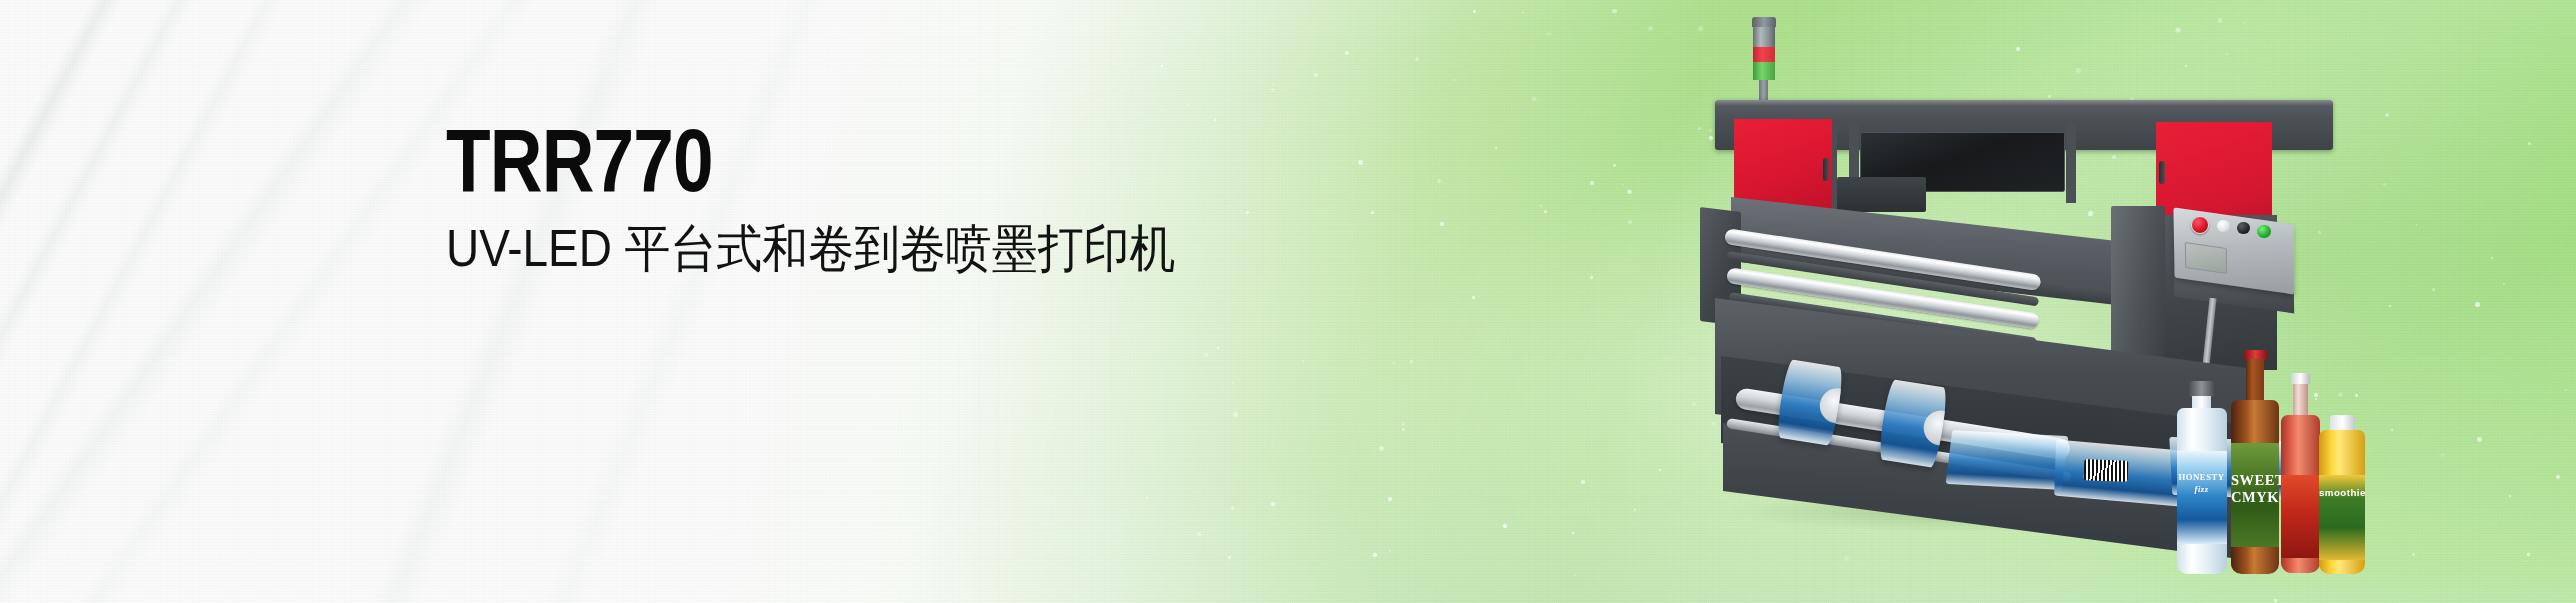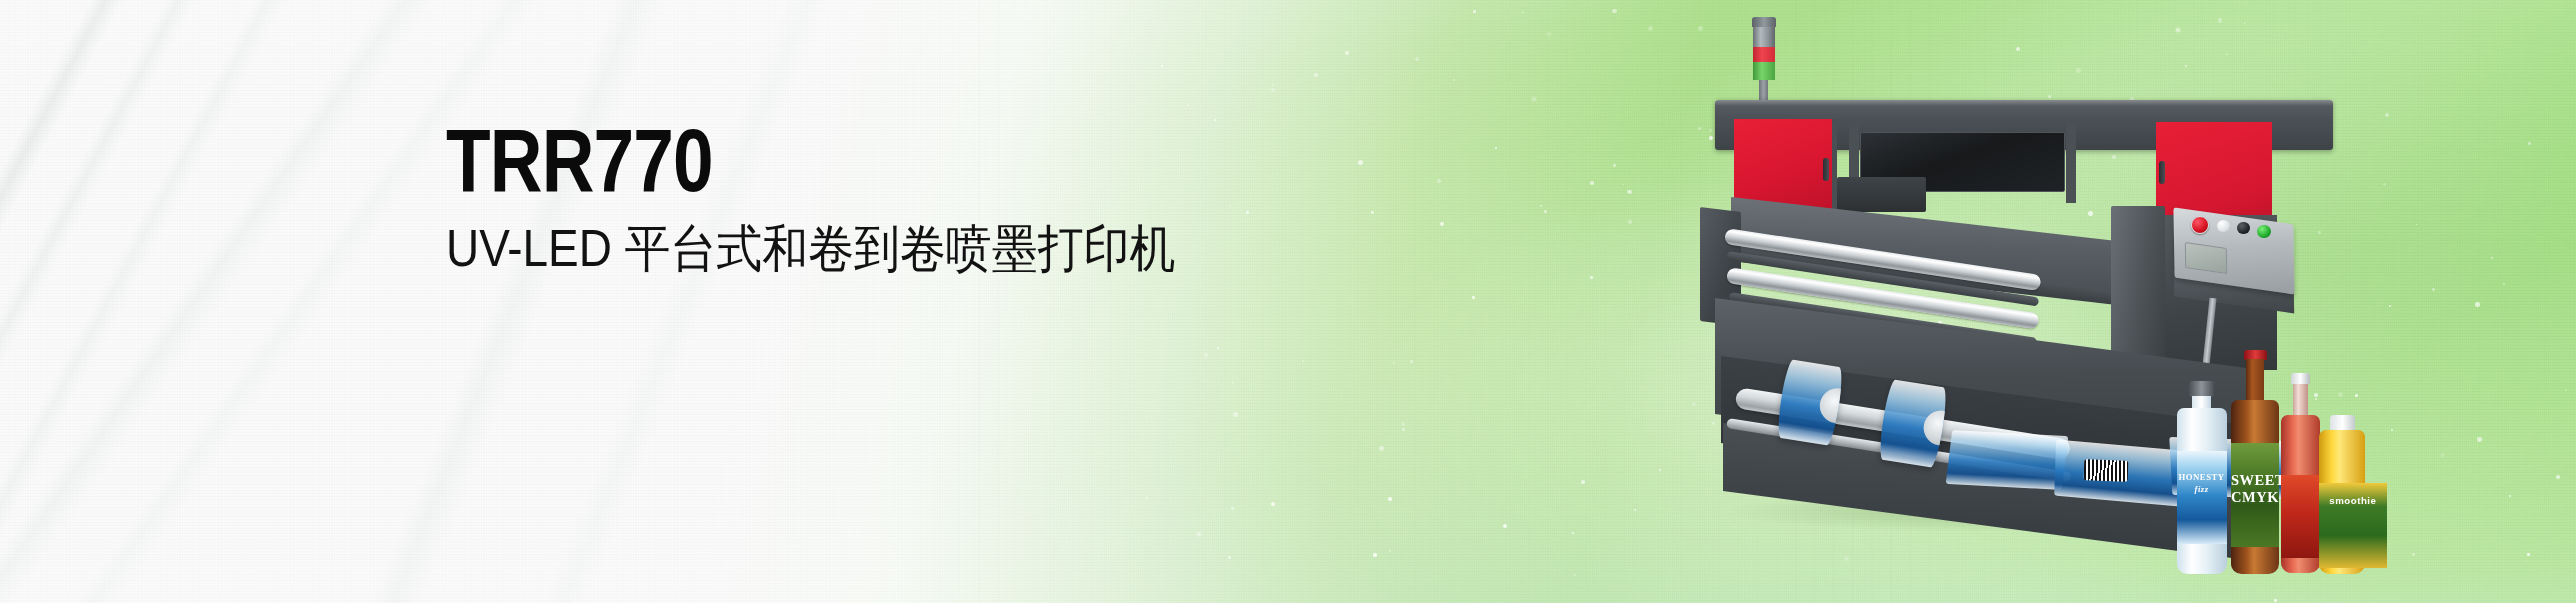--- a/index.html
+++ b/index.html
@@ -517,21 +517,21 @@
     <div class="bot" style="left:116px; top:33px; width:41px; height:201px;">
       <div class="bot-cap" style="left:10.6px; top:0;   width:19.3px; height:11.6px; background:linear-gradient(90deg,#cfd4d7,#ffffff,#b4babd); border-radius:2.9px;"></div>
       <div class="bot-neck" style="left:12.6px; top:10.6px;width:15.5px; height:35px; background:linear-gradient(90deg,#c9a49a,#f3ddd6 35%,#c09187);"></div>
       <div class="bot-body" style="left:1px;  top:42px;width:39px; height:158px; background:linear-gradient(90deg,#a8342a,#e86a52 30%,#f08c6e 45%,#b03c2c);"></div>
       <div class="bot-label red-label" style="left:1px; top:102px; width:39px; height:83px;"></div>
     </div>
 
     <div class="bot" style="left:153px; top:75px; width:50px; height:158px;">
       <div class="bot-cap" style="left:12.6px; top:0;  width:25px; height:15.5px; background:linear-gradient(90deg,#dde2e5,#ffffff,#c3c9cc); border-radius:3.9px 3.9px 1.9px 1.9px;"></div>
       <div class="bot-body" style="left:1.9px;  top:14.5px;width:46px; height:144px; background:linear-gradient(90deg,#cf9a10,#ffd93e 28%,#ffe878 44%,#d79f12);"></div>
-      <div class="bot-label smoothie-label" style="left:1.9px; top:68px; width:68px; height:85px;">
+      <div class="bot-label smoothie-label" style="left:1.9px; top:60px; width:46px; height:85px;">
         <div class="lbl-txt" style="top:11.6px; font-size:9.7px; font-family:'Liberation Sans',sans-serif;">smoothie</div>
       </div>
     </div>
   </div>
 
   <div class="content">
     <div class="title">TRR770</div>
     <div class="subtitle">UV-LED 平台式和卷到卷喷墨打印机</div>
 
   </div>

